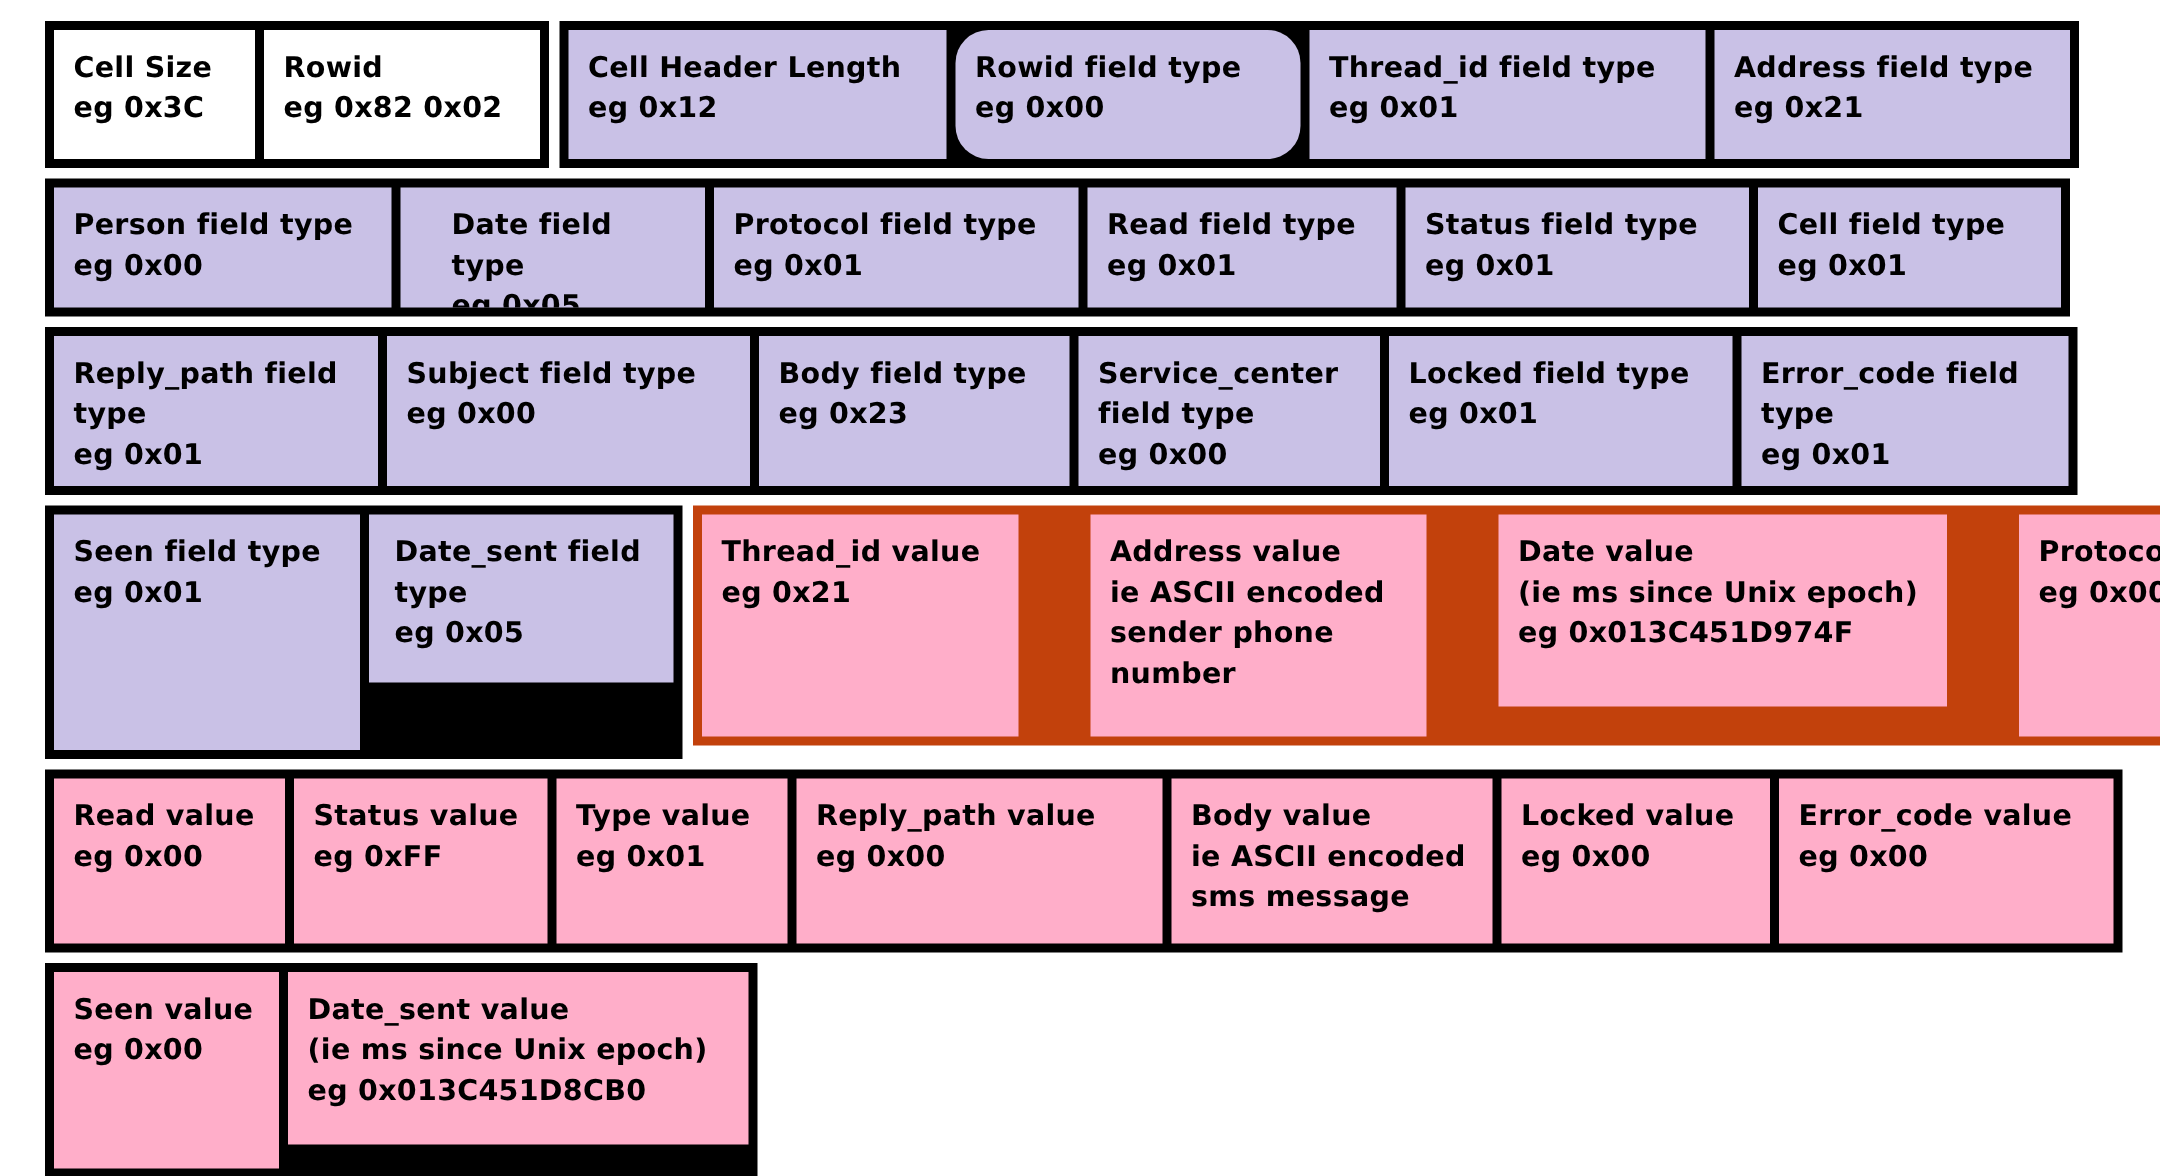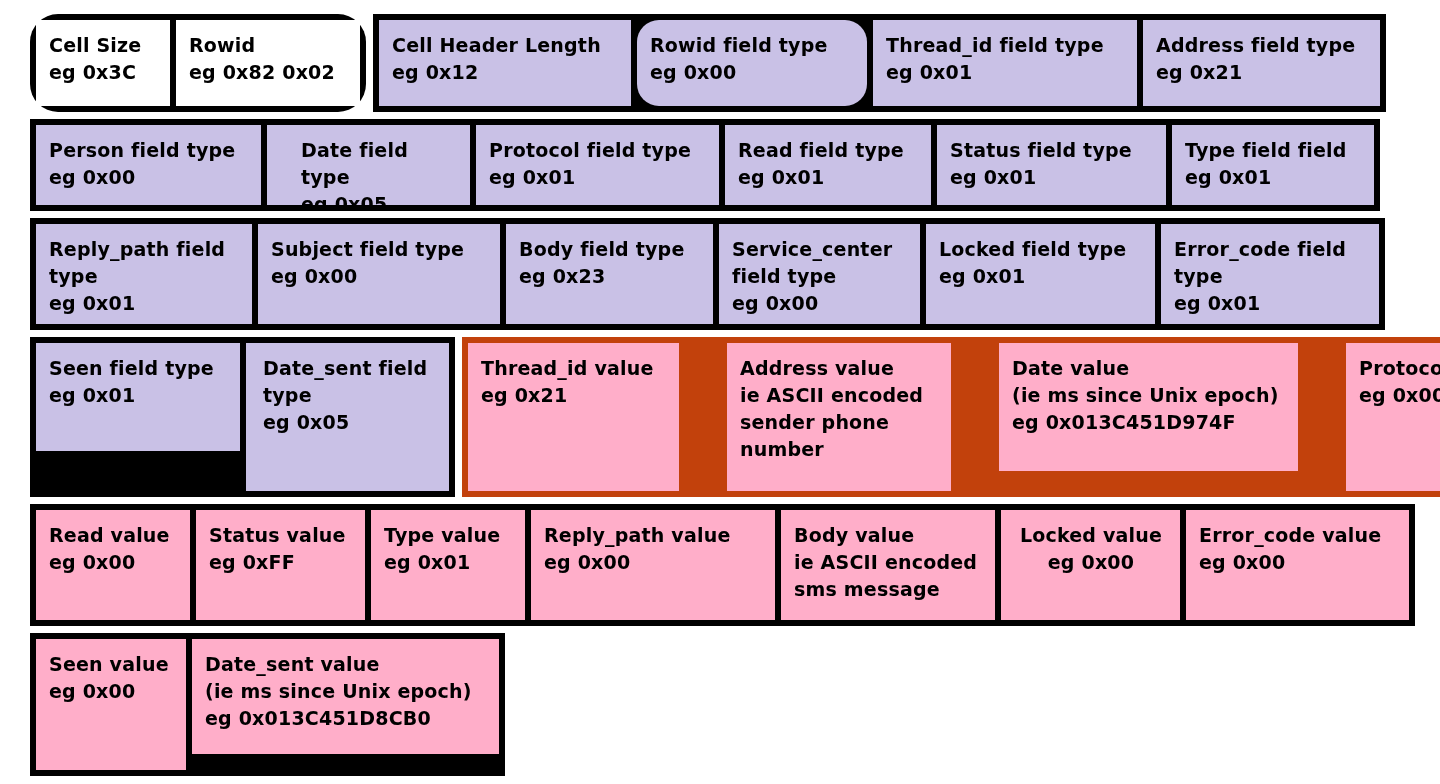--- a/index.html
+++ b/index.html
@@ -40,21 +40,21 @@
     letter-spacing: 0.2px;
     flex: 0 0 auto;
     overflow: hidden;
   }
 </style>
 </head>
 <body>
 
 <div class="diagram" id="diagram">
     <div class="row">
-      <div class="group" style="background: rgb(0, 0, 0); border-radius: 28px;">
+      <div class="group" style="background: rgb(0, 0, 0);">
         <div class="box" style="width: 134px; height: 86px; background: rgb(255, 255, 255);">Cell Size
 eg 0x3C</div>
         <div class="box" style="width: 184px; height: 86px; background: rgb(255, 255, 255);">Rowid
 eg 0x82 0x02</div>
       </div>
       <div class="group" style="background: rgb(0, 0, 0);">
         <div class="box" style="width: 252px; height: 86px; background: rgb(201, 193, 230);">Cell Header Length
 eg 0x12</div>
         <div class="box" style="width: 230px; height: 86px; background: rgb(201, 193, 230); border-radius: 22px;">Rowid field type
 eg 0x00</div>
@@ -69,21 +69,21 @@
         <div class="box" style="width: 225px; height: 80px; background: rgb(201, 193, 230);">Person field type
 eg 0x00</div>
         <div class="box" style="width: 203px; height: 80px; background: rgb(201, 193, 230); padding-left: 34px;">Date field type
 eg 0x05</div>
         <div class="box" style="width: 243px; height: 80px; background: rgb(201, 193, 230);">Protocol field type
 eg 0x01</div>
         <div class="box" style="width: 206px; height: 80px; background: rgb(201, 193, 230);">Read field type
 eg 0x01</div>
         <div class="box" style="width: 229px; height: 80px; background: rgb(201, 193, 230);">Status field type
 eg 0x01</div>
-        <div class="box" style="width: 202px; height: 80px; background: rgb(201, 193, 230);">Type field field
+        <div class="box" style="width: 202px; height: 80px; background: rgb(201, 193, 230);">Cell field type
 eg 0x01</div>
       </div>
     </div>
     <div class="row">
       <div class="group" style="background: rgb(0, 0, 0);">
         <div class="box" style="width: 216px; height: 100px; background: rgb(201, 193, 230);">Reply_path field
 type
 eg 0x01</div>
         <div class="box" style="width: 242px; height: 100px; background: rgb(201, 193, 230);">Subject field type
 eg 0x00</div>
@@ -94,23 +94,23 @@
 eg 0x00</div>
         <div class="box" style="width: 229px; height: 100px; background: rgb(201, 193, 230);">Locked field type
 eg 0x01</div>
         <div class="box" style="width: 218px; height: 100px; background: rgb(201, 193, 230);">Error_code field
 type
 eg 0x01</div>
       </div>
     </div>
     <div class="row">
       <div class="group" style="background: rgb(0, 0, 0);">
-        <div class="box" style="width: 204px; height: 108px; background: rgb(201, 193, 230);">Seen field type
+        <div class="box" style="width: 204px; height: 157px; background: rgb(201, 193, 230);">Seen field type
 eg 0x01</div>
-        <div class="box" style="width: 203px; height: 148px; background: rgb(201, 193, 230); padding-left: 17px;">Date_sent field
+        <div class="box" style="width: 203px; height: 112px; background: rgb(201, 193, 230); padding-left: 17px;">Date_sent field
 type
 eg 0x05</div>
       </div>
       <div class="group" style="background: #c2410c; gap: 48px;">
         <div class="box" style="width: 211px; height: 148px; background: rgb(255, 174, 201);">Thread_id value
 eg 0x21</div>
         <div class="box" style="width: 224px; height: 148px; background: rgb(255, 174, 201);">Address value
 ie ASCII encoded
 sender phone
 number</div>
@@ -127,21 +127,21 @@
 eg 0x00</div>
         <div class="box" style="width: 169px; height: 110px; background: rgb(255, 174, 201);">Status value
 eg 0xFF</div>
         <div class="box" style="width: 154px; height: 110px; background: rgb(255, 174, 201);">Type value
 eg 0x01</div>
         <div class="box" style="width: 244px; height: 110px; background: rgb(255, 174, 201);">Reply_path value
 eg 0x00</div>
         <div class="box" style="width: 214px; height: 110px; background: rgb(255, 174, 201);">Body value
 ie ASCII encoded
 sms message</div>
-        <div class="box" style="width: 179px; height: 110px; background: rgb(255, 174, 201); text-align: center;">Locked value
+        <div class="box" style="width: 179px; height: 110px; background: rgb(255, 174, 201);">Locked value
 eg 0x00</div>
         <div class="box" style="width: 223px; height: 110px; background: rgb(255, 174, 201);">Error_code value
 eg 0x00</div>
       </div>
     </div>
     <div class="row">
       <div class="group" style="background: rgb(0, 0, 0);">
         <div class="box" style="width: 150px; height: 131px; background: rgb(255, 174, 201);">Seen value
 eg 0x00</div>
         <div class="box" style="width: 307px; height: 115px; background: rgb(255, 174, 201);">Date_sent value

